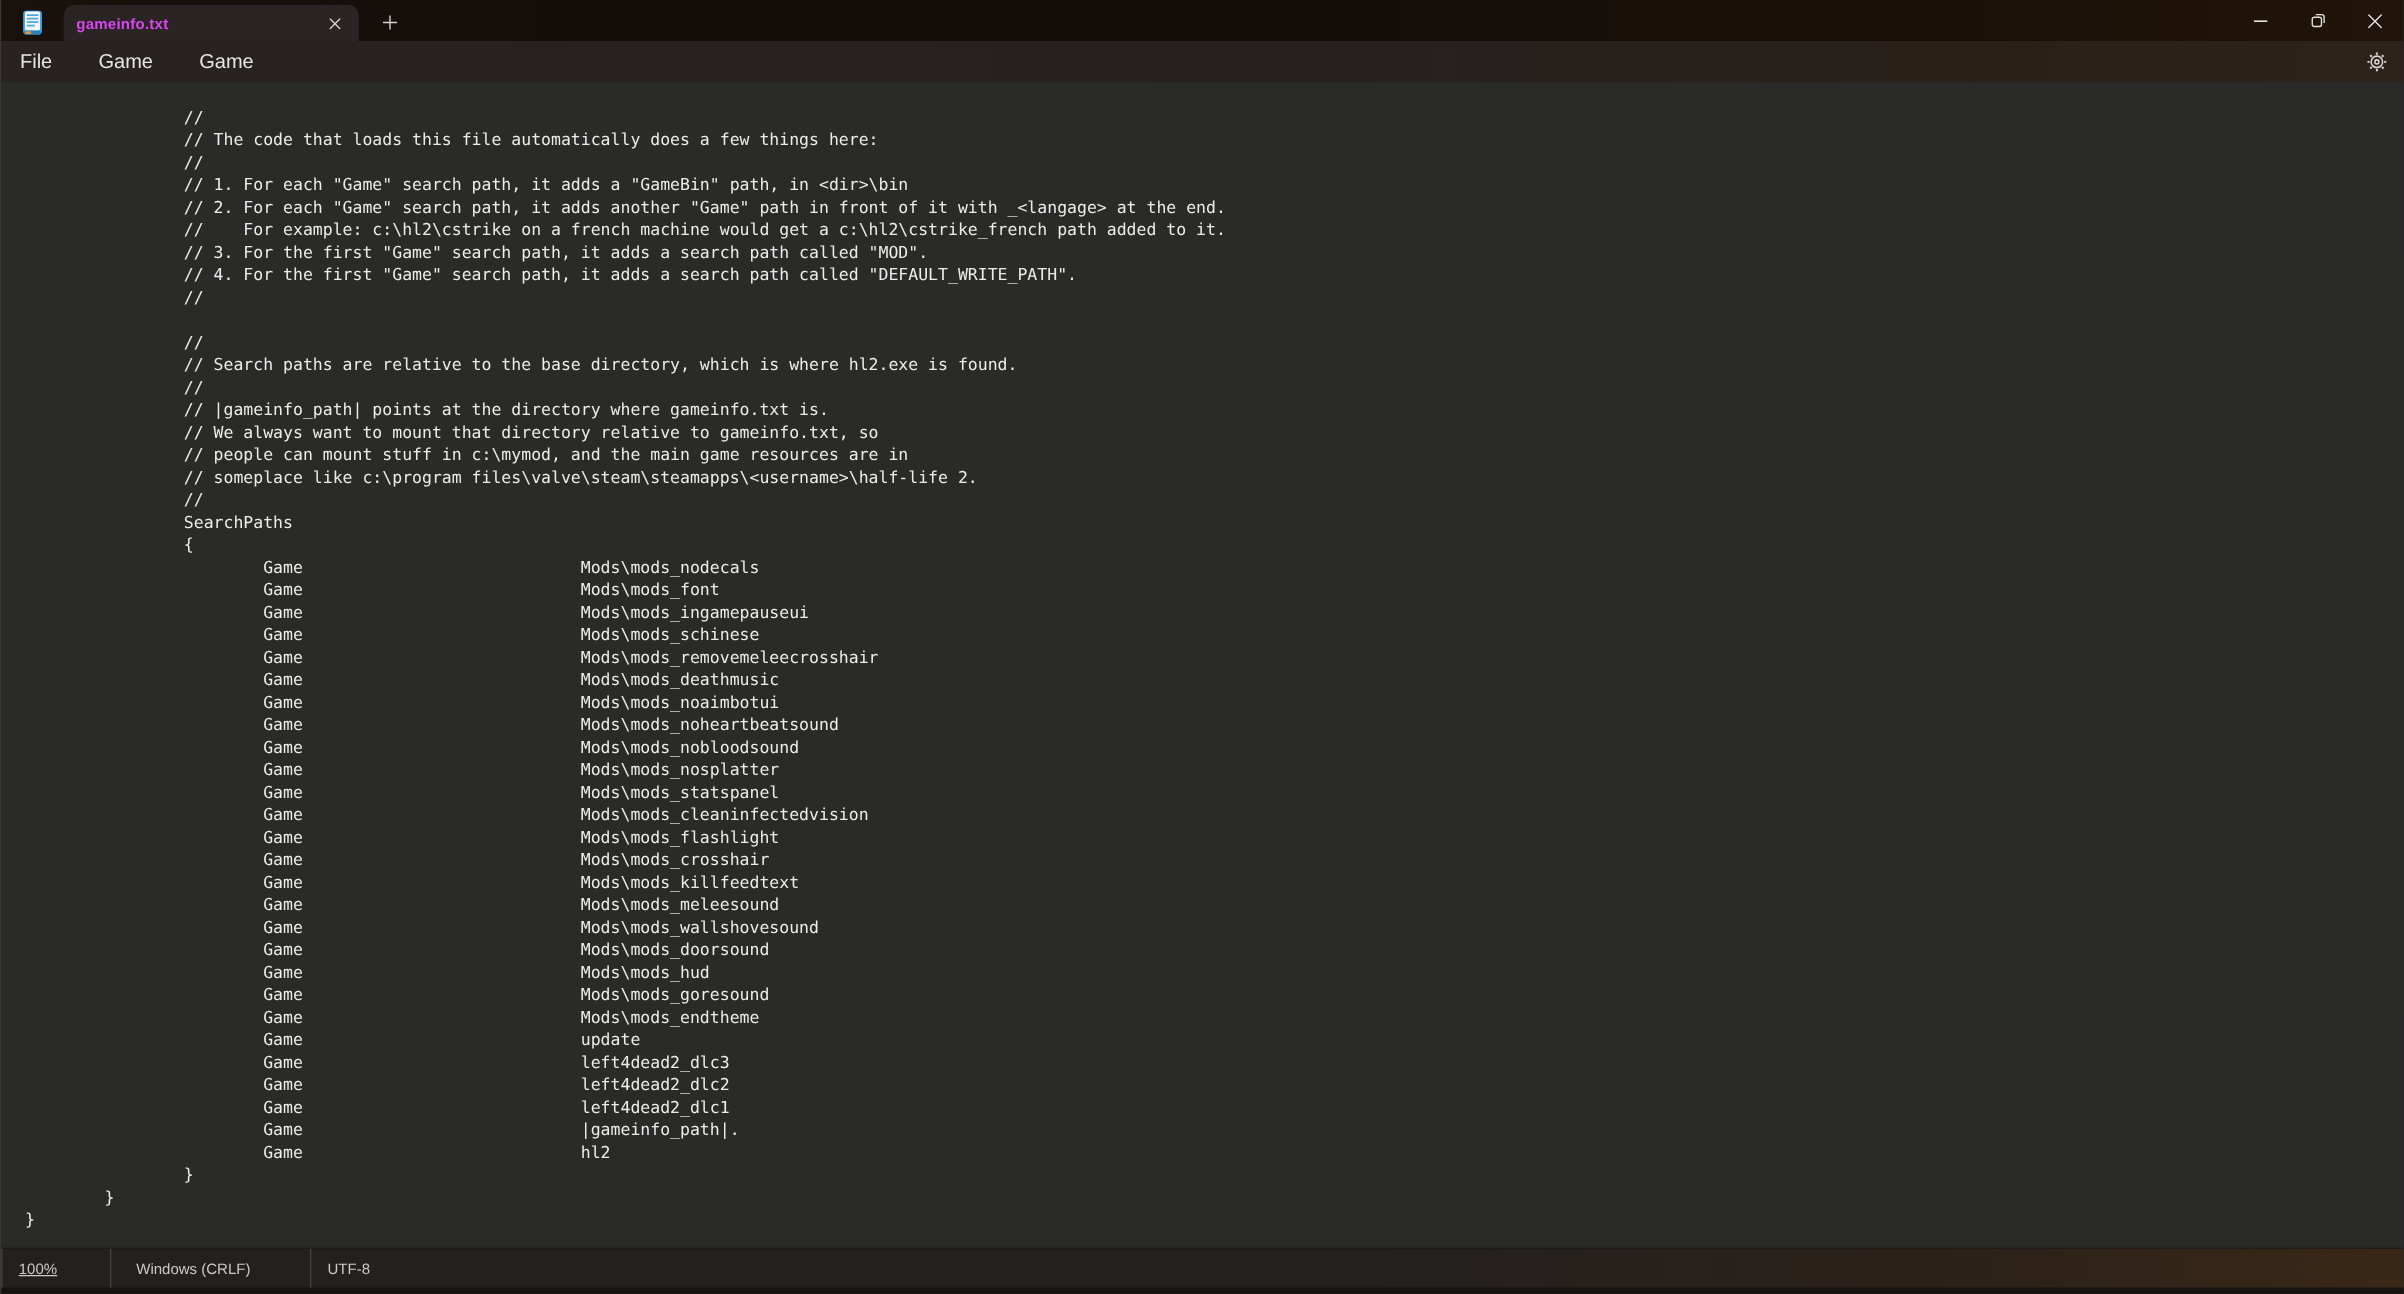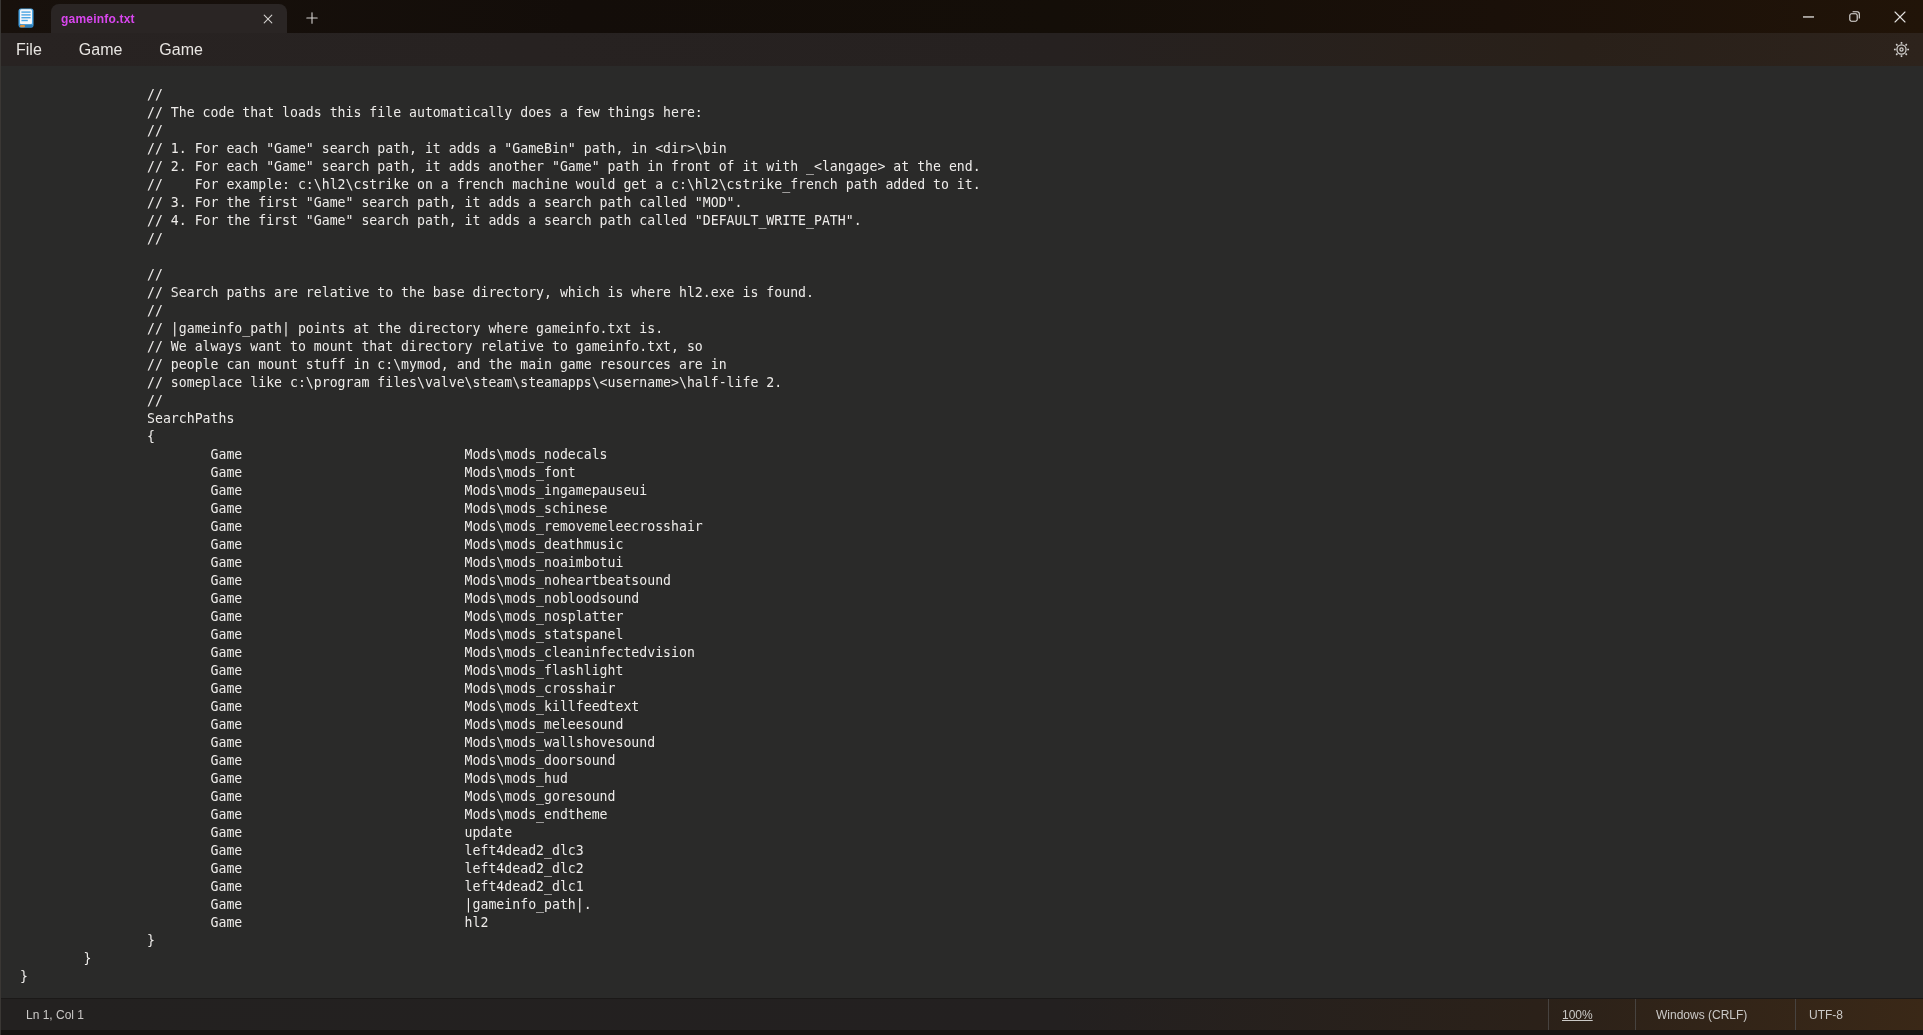--- a/index.html
+++ b/index.html
@@ -187,21 +187,20 @@
                         Game                            left4dead2_dlc2
                         Game                            left4dead2_dlc1
                         Game                            |gameinfo_path|.
                         Game                            hl2
                 }
         }
 }</pre>
   </div>
 
   <div class="statusbar">
-    <div class="status-left">Ln 1, Col 1</div>
     <div class="status-right">
       <div class="status-cell cell-zoom">100%</div>
       <div class="status-cell cell-eol">Windows (CRLF)</div>
       <div class="status-cell cell-enc">UTF-8</div>
     </div>
   </div>
 
 </div>
 
 </body></html>

